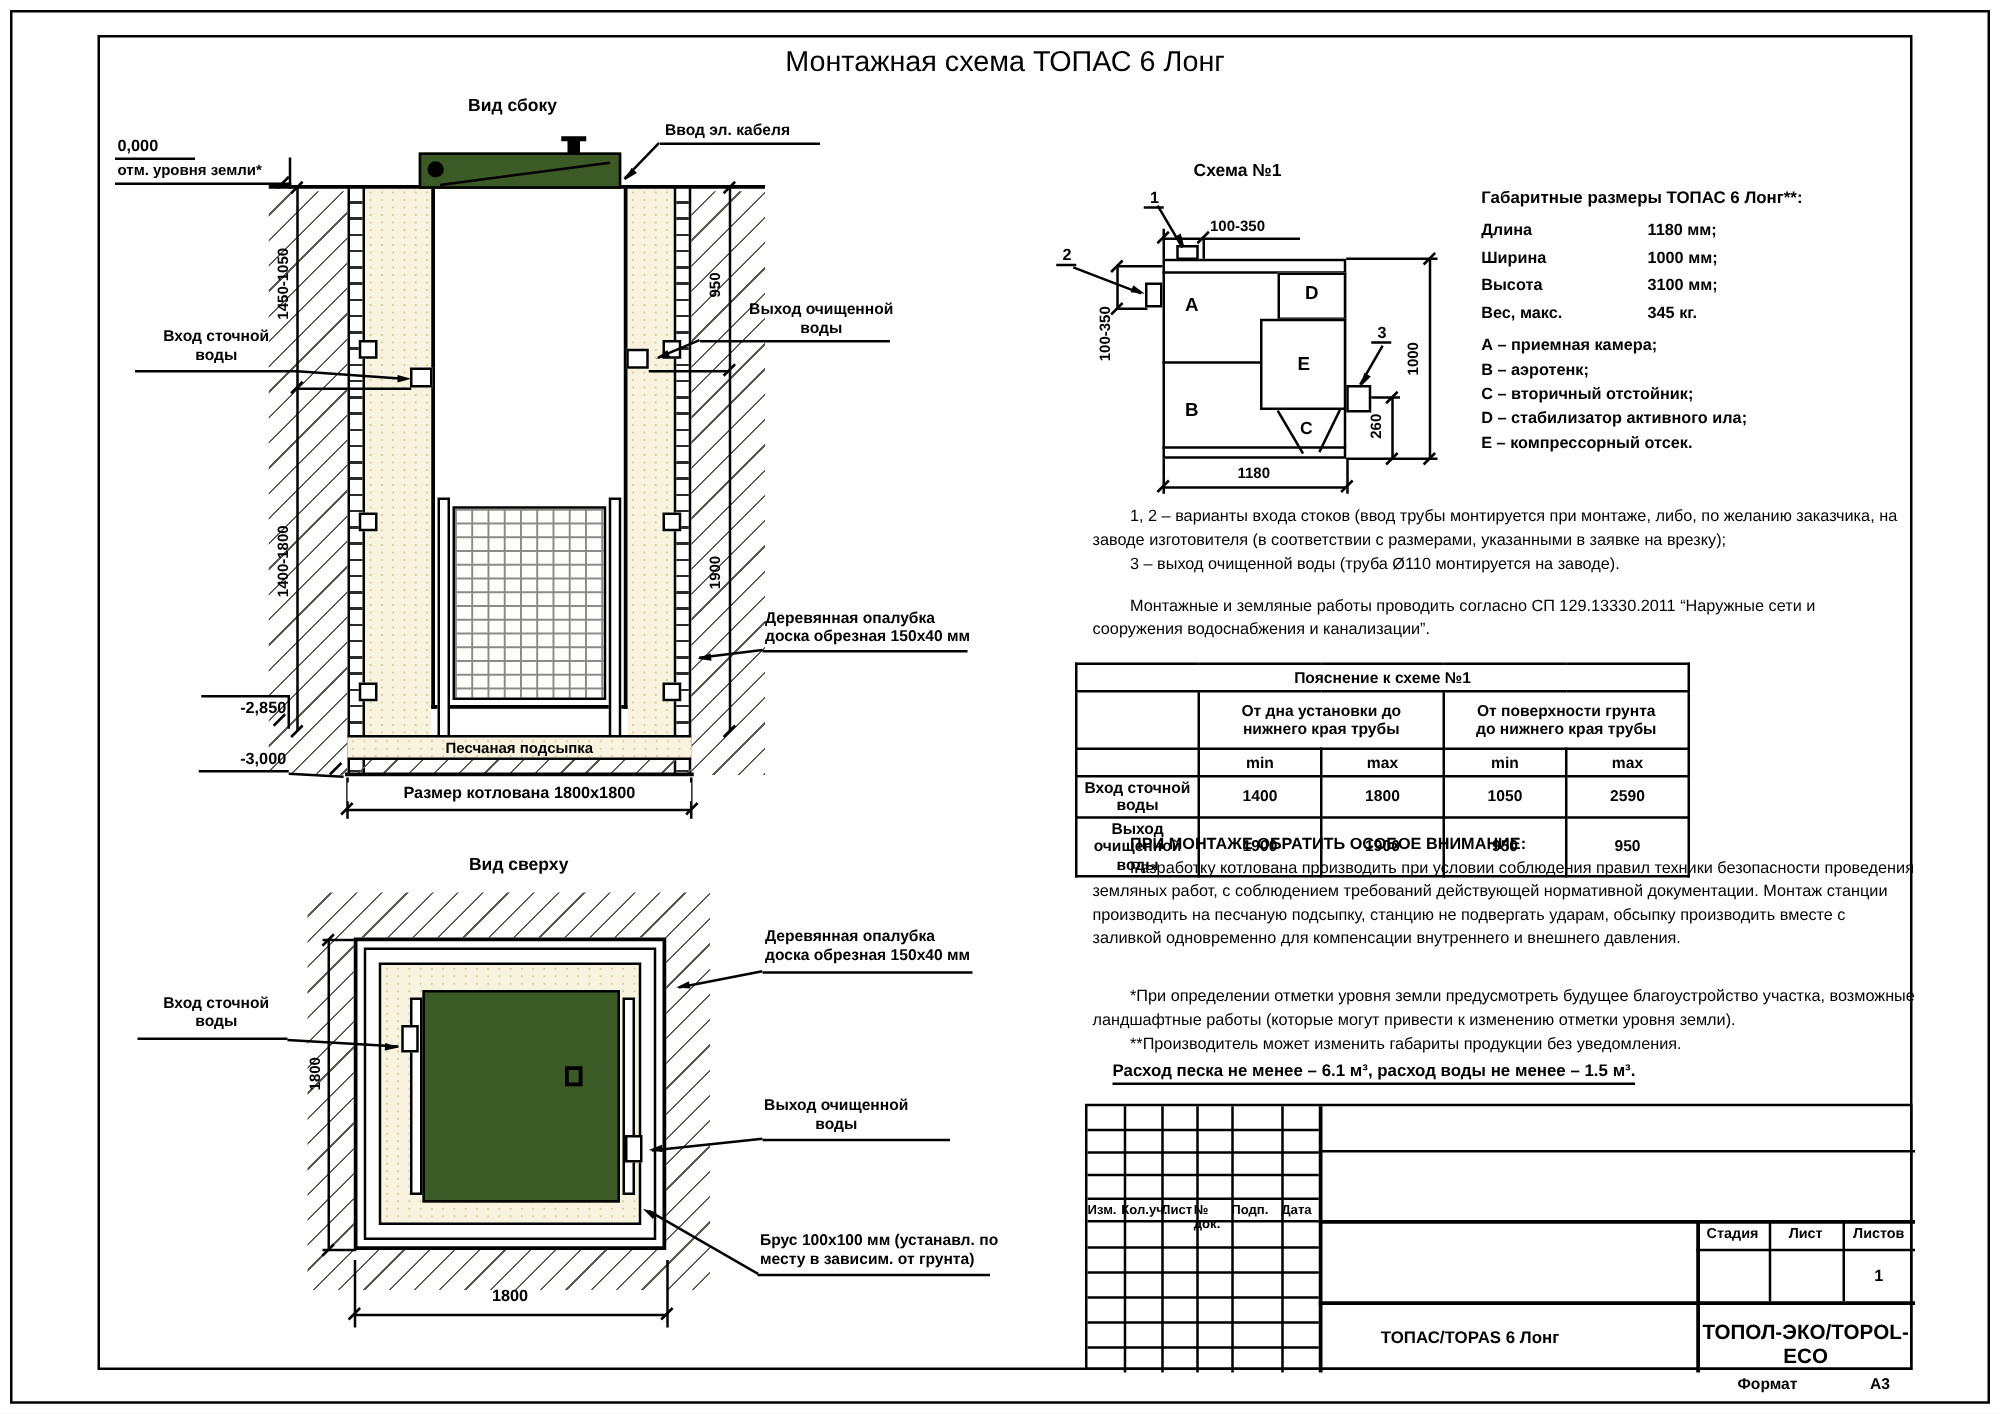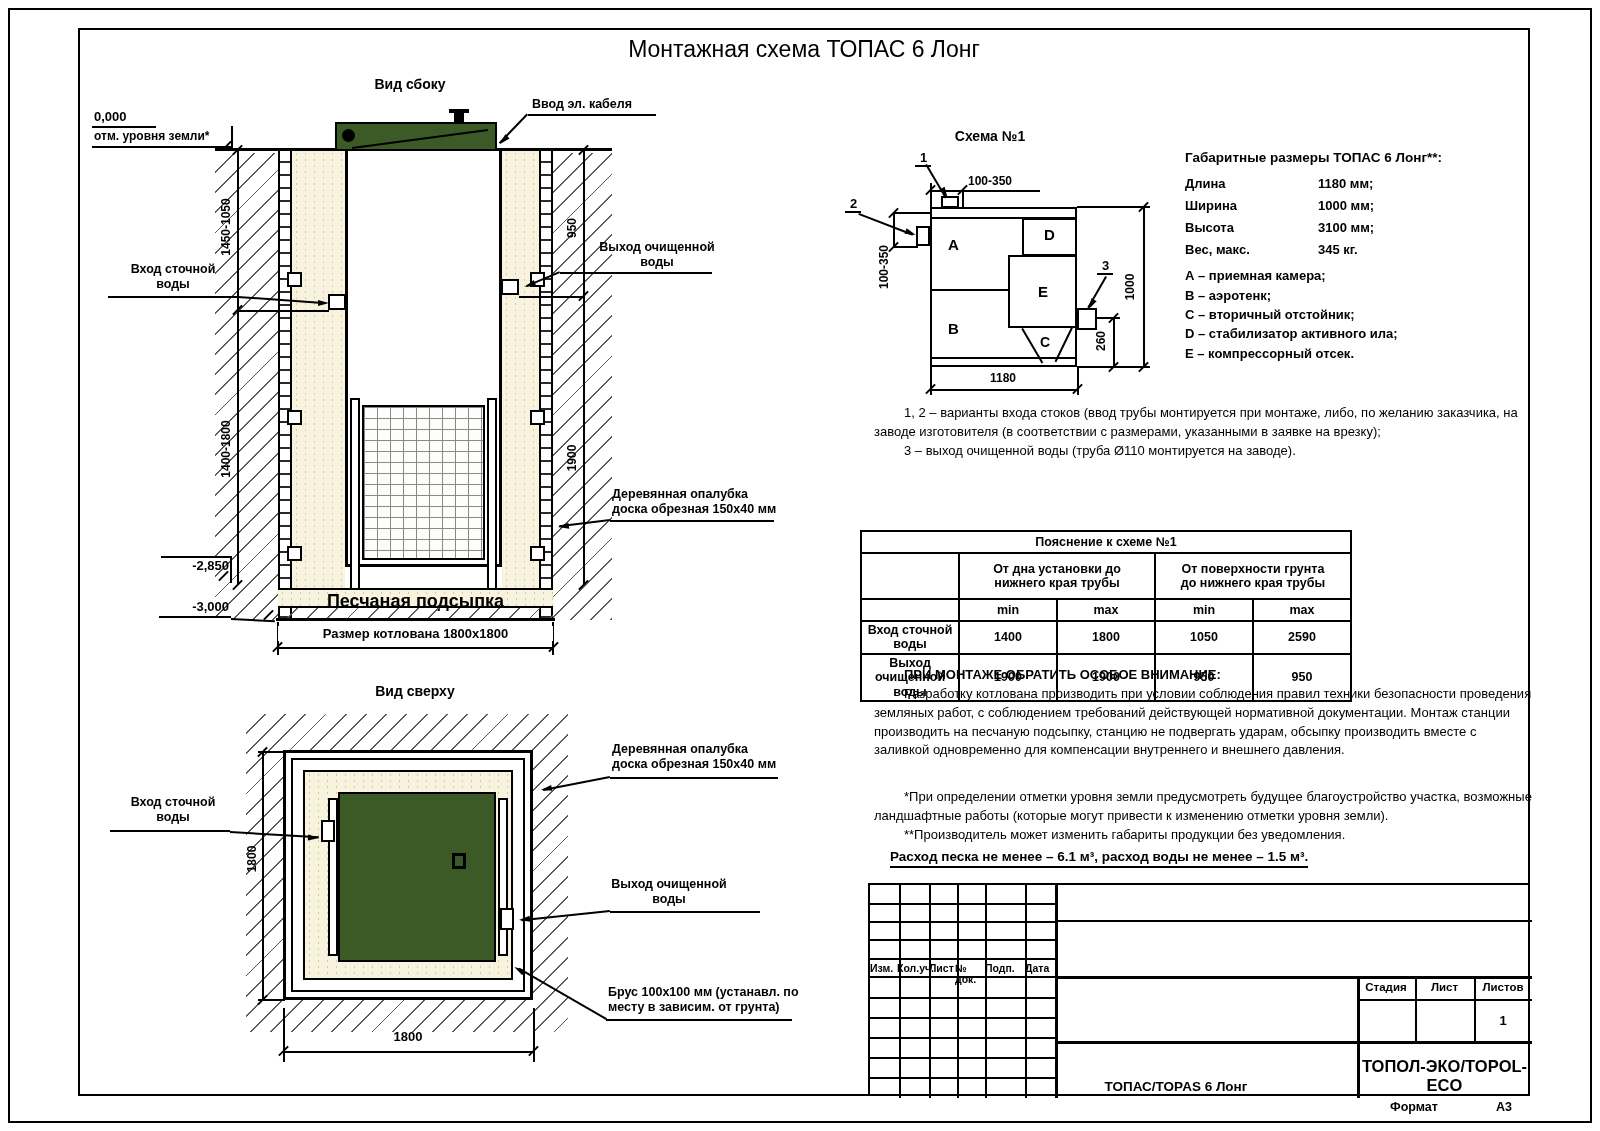--- a/index.html
+++ b/index.html
@@ -62,21 +62,21 @@
   <div class="ab grid box" style="left:362px;top:405px;width:123px;height:155px;border:2.5px solid #000;"></div>
 
   <div class="blk" style="left:287px;top:272px;"></div>
   <div class="blk" style="left:287px;top:410px;"></div>
   <div class="blk" style="left:287px;top:546px;"></div>
   <div class="blk" style="left:530px;top:272px;"></div>
   <div class="blk" style="left:530px;top:410px;"></div>
   <div class="blk" style="left:530px;top:546px;"></div>
 
   <div class="ab sand box" style="left:278px;top:588px;width:275px;height:20px;border-top:2.5px solid #000;border-bottom:2.5px solid #000;"></div>
-  <div class="t c" style="left:278px;top:591px;width:275px;font-size:18px;">Песчаная подсыпка</div>
+  <div class="t c" style="left:278px;top:591px;width:275px;font-size:12px;">Песчаная подсыпка</div>
   <div class="ab hatch" style="left:278px;top:608px;width:275px;height:11px;"></div>
   <div class="hl" style="left:276px;top:618px;width:279px;height:3px;"></div>
 
   <div class="hl" style="left:215px;top:148px;width:397px;height:3px;"></div>
   <div class="ab box" style="left:335px;top:122px;width:162px;height:29px;background:#3b5a26;border:2.5px solid #000;"></div>
   <div class="ln" style="left:352px;top:147px;width:137px;height:2px;transform:rotate(-7.5deg);"></div>
   <div class="ab" style="left:342px;top:129px;width:13px;height:13px;background:#000;border-radius:50%;"></div>
   <div class="hl" style="left:449px;top:109px;width:20px;height:4px;"></div>
   <div class="ab" style="left:454px;top:112px;width:10px;height:12px;background:#000;"></div>
 
@@ -280,20 +280,21 @@
 
   <div class="t" style="left:1185px;top:268px;font-size:13px;">А – приемная камера;</div>
   <div class="t" style="left:1185px;top:288px;font-size:13px;">В – аэротенк;</div>
   <div class="t" style="left:1185px;top:307px;font-size:13px;">С – вторичный отстойник;</div>
   <div class="t" style="left:1185px;top:326px;font-size:13px;">D – стабилизатор активного ила;</div>
   <div class="t" style="left:1185px;top:346px;font-size:13px;">Е – компрессорный отсек.</div>
 
   <div class="par" style="left:862px;top:404px;width:660px;">
     <p>1, 2 – варианты входа  стоков (ввод трубы монтируется при монтаже, либо, по желанию заказчика, на заводе изготовителя (в соответствии с размерами, указанными в заявке на врезку);</p>
     <p>3 – выход очищенной воды (труба Ø110 монтируется на заводе).</p>
+    <p style="margin-top:15px;">Монтажные и земляные работы проводить согласно СП 129.13330.2011 “Наружные сети и сооружения водоснабжения и канализации”.</p>
   </div>
 
   <table class="exp ab" style="left:860px;top:530px;width:492px;">
     <tbody>
         <tr style="height:22px;">
           <td colspan="5">Пояснение к схеме №1</td>
         </tr>
     <tr style="height:46px;">
       <td style="width:206px;"></td>
       <td colspan="2" style="width:142px;">От дна установки до
@@ -368,20 +369,20 @@
     <div class="hl" style="left:185px;top:156px;width:477px;height:2.5px;"></div>
     <div class="vl" style="left:487px;top:91px;height:122px;width:2.5px;"></div>
     <div class="hl" style="left:487px;top:114px;width:175px;height:2px;"></div>
     <div class="vl" style="left:545px;top:91px;height:65px;width:2px;"></div>
     <div class="vl" style="left:604px;top:91px;height:65px;width:2px;"></div>
 
     <div class="ab c" style="left:487px;top:96px;width:58px;font:600 11.5px 'Liberation Sans',sans-serif;">Стадия</div>
     <div class="ab c" style="left:545px;top:96px;width:59px;font:600 11.5px 'Liberation Sans',sans-serif;">Лист</div>
     <div class="ab c" style="left:604px;top:96px;width:58px;font:600 11.5px 'Liberation Sans',sans-serif;">Листов</div>
     <div class="ab c" style="left:604px;top:128px;width:58px;font:600 13px 'Liberation Sans',sans-serif;">1</div>
-    <div class="ab c" style="left:185px;top:194px;width:242px;font:600 13.5px 'Liberation Sans',sans-serif;">ТОПАС/TOPAS 6 Лонг</div>
+    <div class="ab c" style="left:185px;top:177px;width:242px;font:600 13.5px 'Liberation Sans',sans-serif;">ТОПАС/TOPAS 6 Лонг</div>
     <div class="ab c" style="left:487px;top:172px;width:175px;font:600 16.5px 'Liberation Sans',sans-serif;">ТОПОЛ-ЭКО/TOPOL-ECO</div>
   </div>
 
   <div class="t" style="left:1390px;top:1100px;font-size:12.5px;">Формат</div>
   <div class="t" style="left:1496px;top:1100px;font-size:12.5px;">А3</div>
 
 </div>
 
 </body></html>

